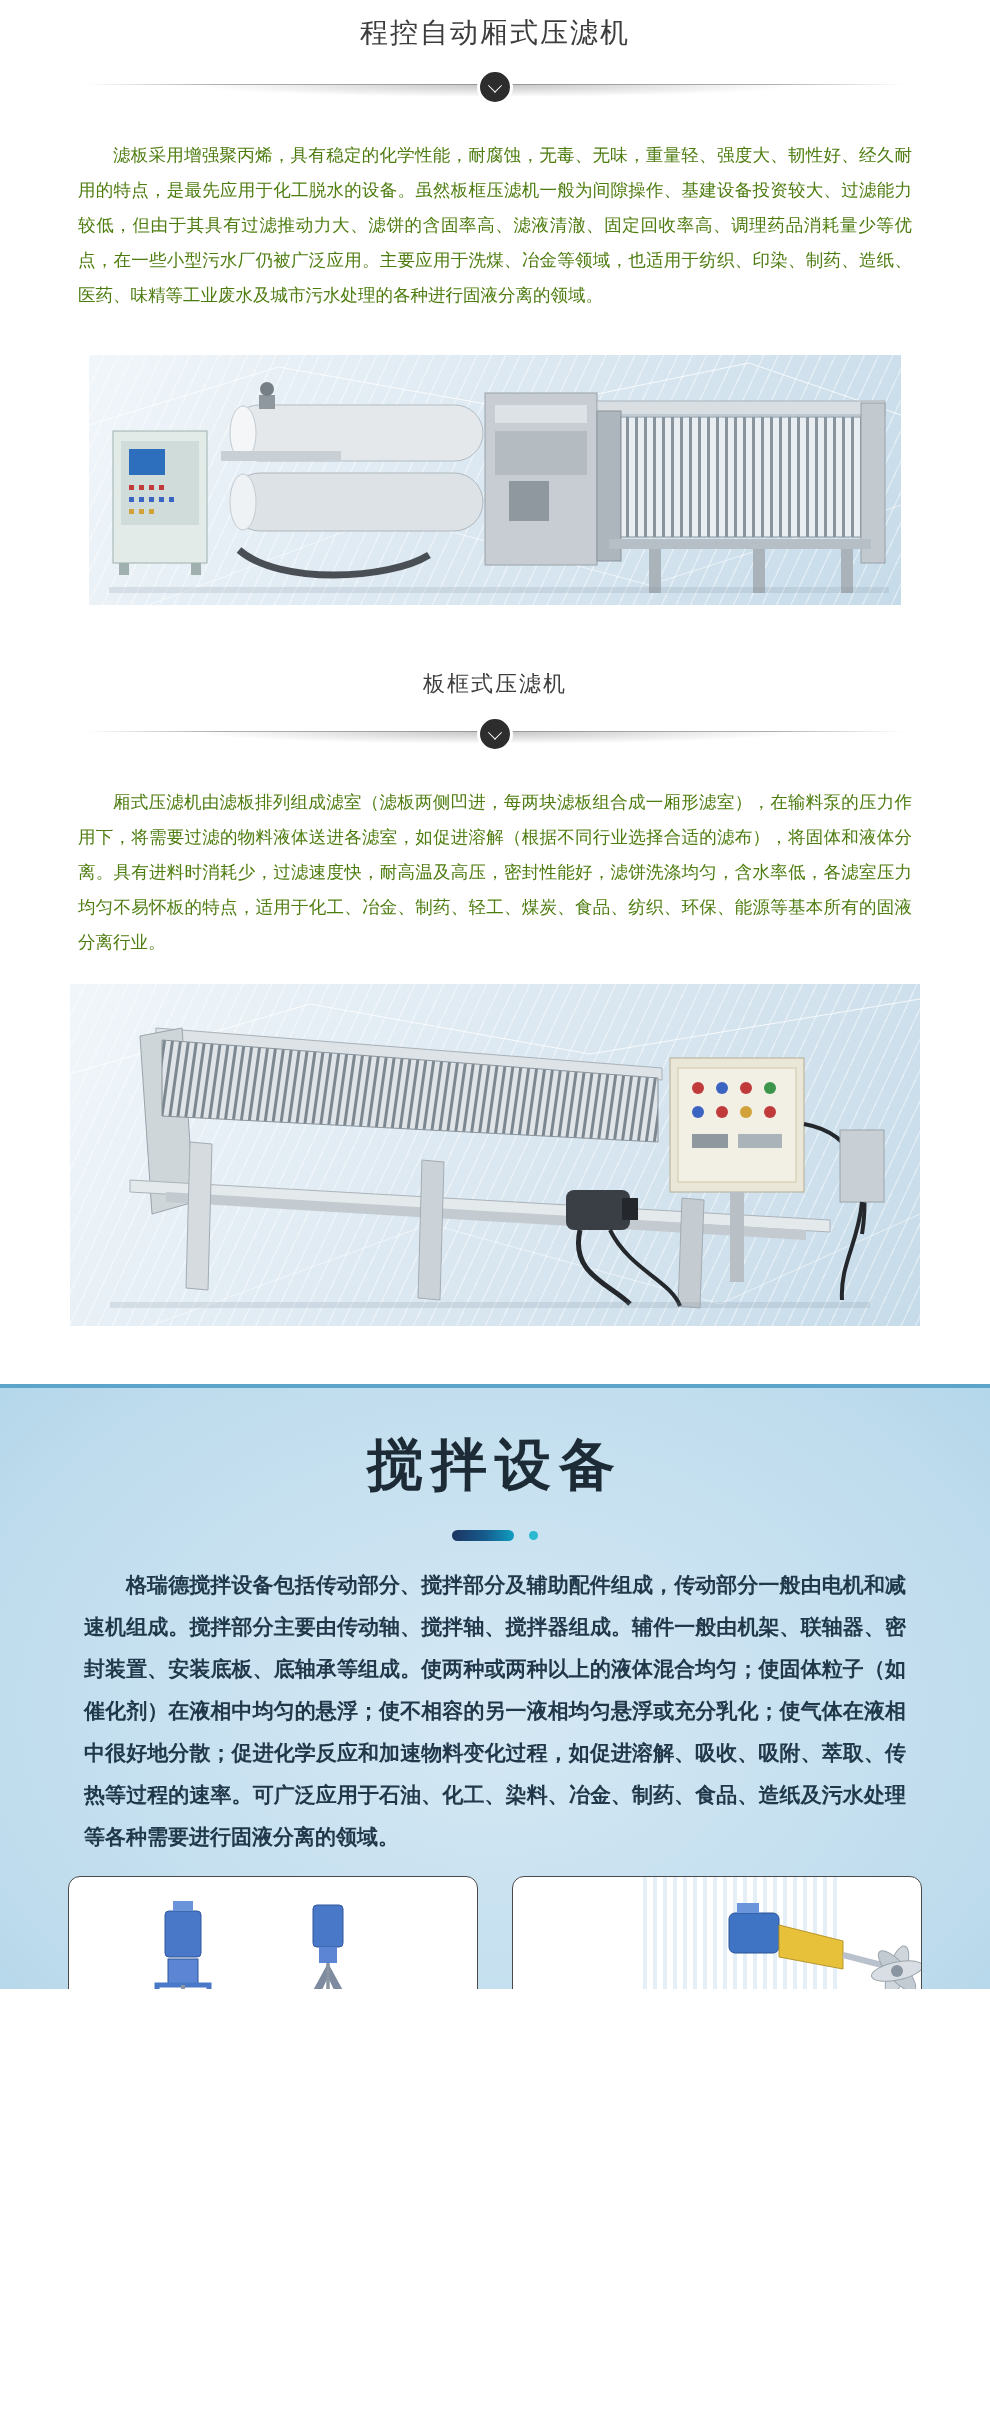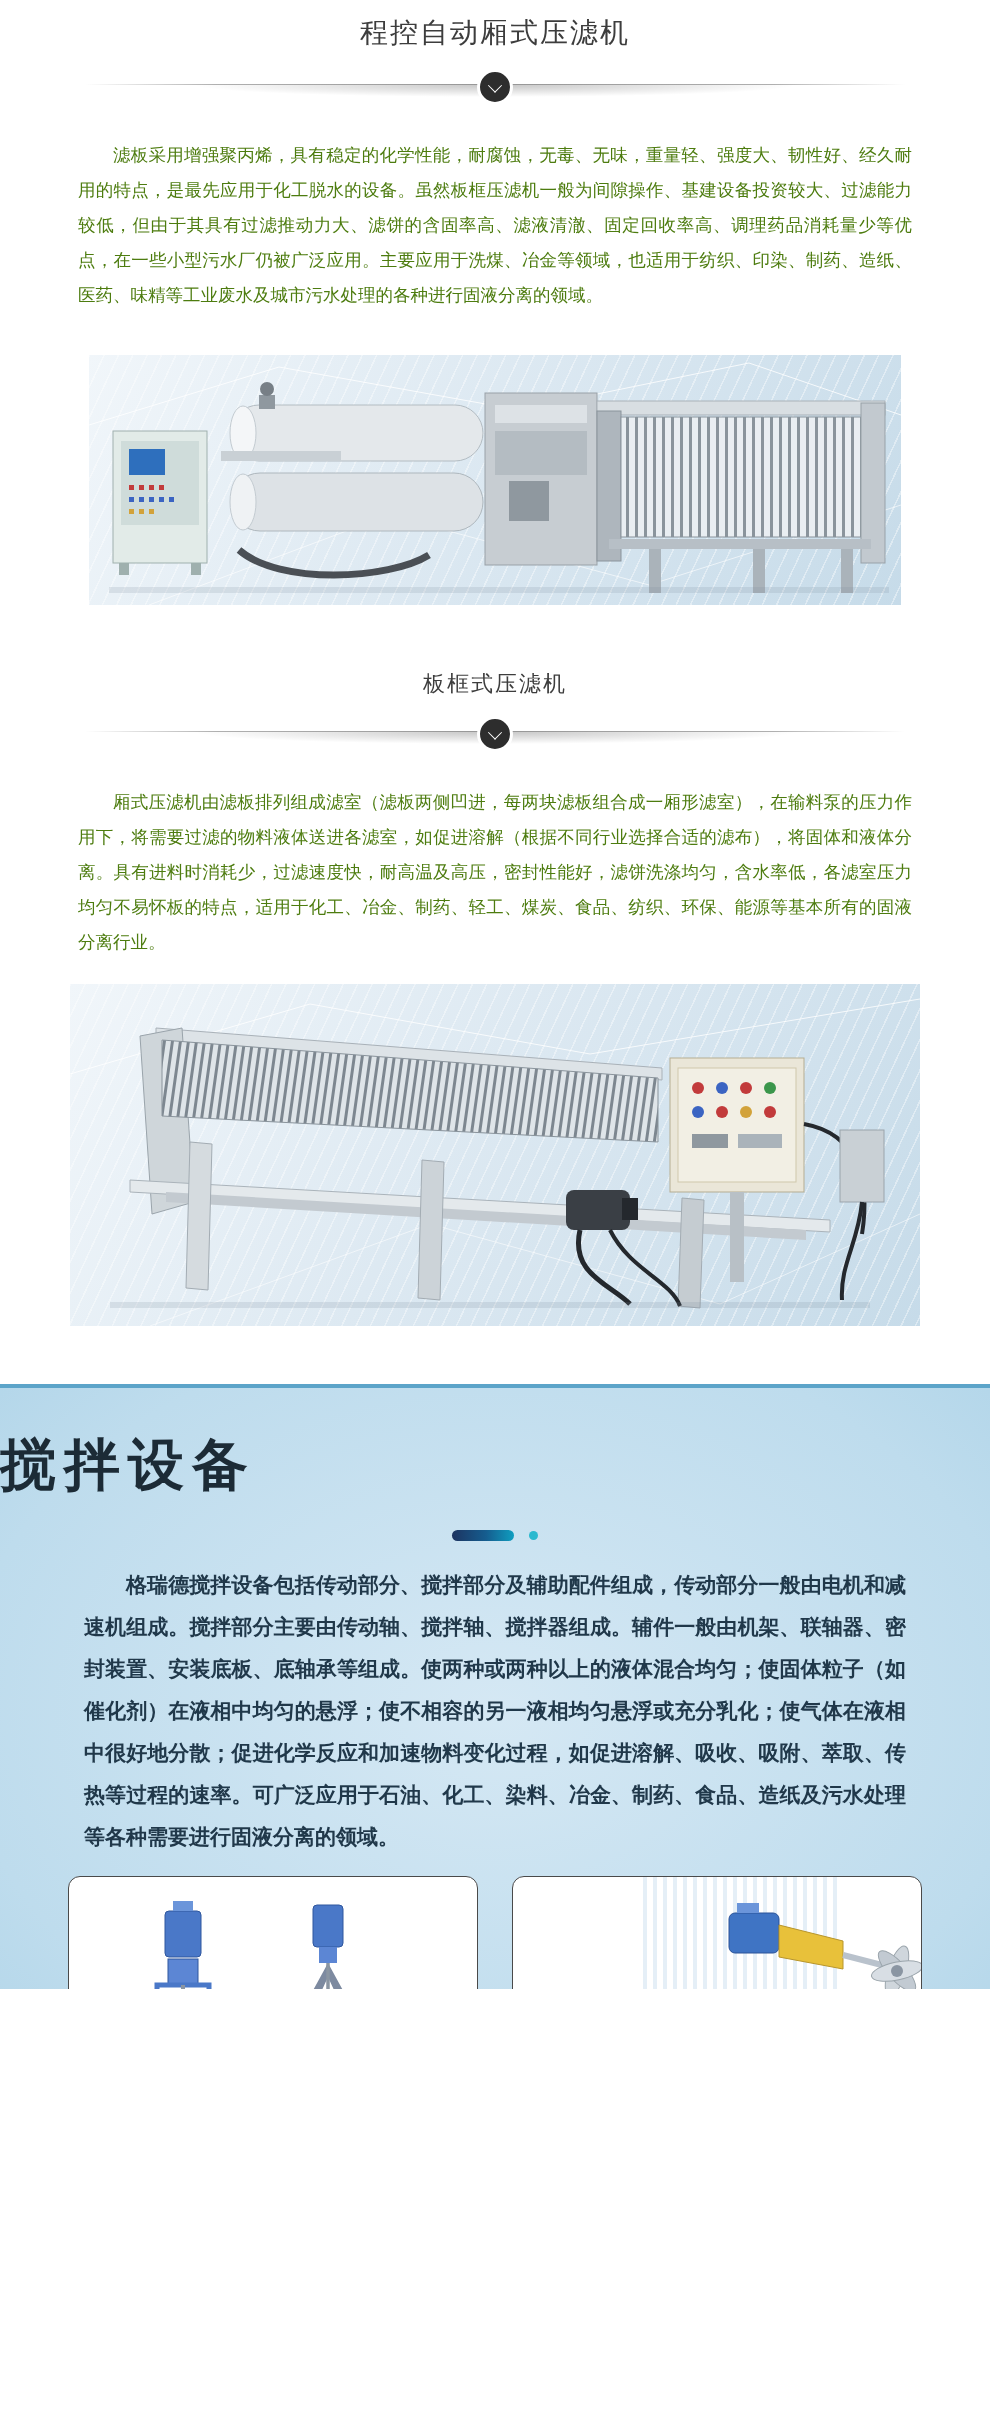--- a/index.html
+++ b/index.html
@@ -45,21 +45,21 @@
   .photo1{width:812px;height:250px;}
   .photo2{width:850px;height:342px;margin-top:24px;}
   .photo svg{position:absolute;left:0;top:0;}
   
   .mix-section{
     margin-top:58px;height:1015px;box-sizing:border-box;
     border-top:4px solid #5ca4c9;padding-top:40px;
     background:radial-gradient(ellipse 120% 85% at 50% 32%,#d5e8f4 0%,#bedced 45%,#8fc3de 100%);
   }
   .mix-title{
-    margin:0;font-size:56px;font-weight:700;
+    margin:0;text-align:center;font-size:56px;font-weight:700;
     color:#1c2b36;letter-spacing:8px;
   }
   .mix-divider{position:relative;width:86px;height:12px;margin:26px auto 0;}
   .mix-divider-bar{
     position:absolute;left:0;top:0;width:62px;height:11px;border-radius:6px;
     background:linear-gradient(to right,#1d3461 0%,#155d8f 55%,#0f9ec0 100%);
   }
   .mix-divider-dot{
     position:absolute;right:0;top:1px;width:9px;height:9px;border-radius:50%;background:#2ab9cf;
   }

